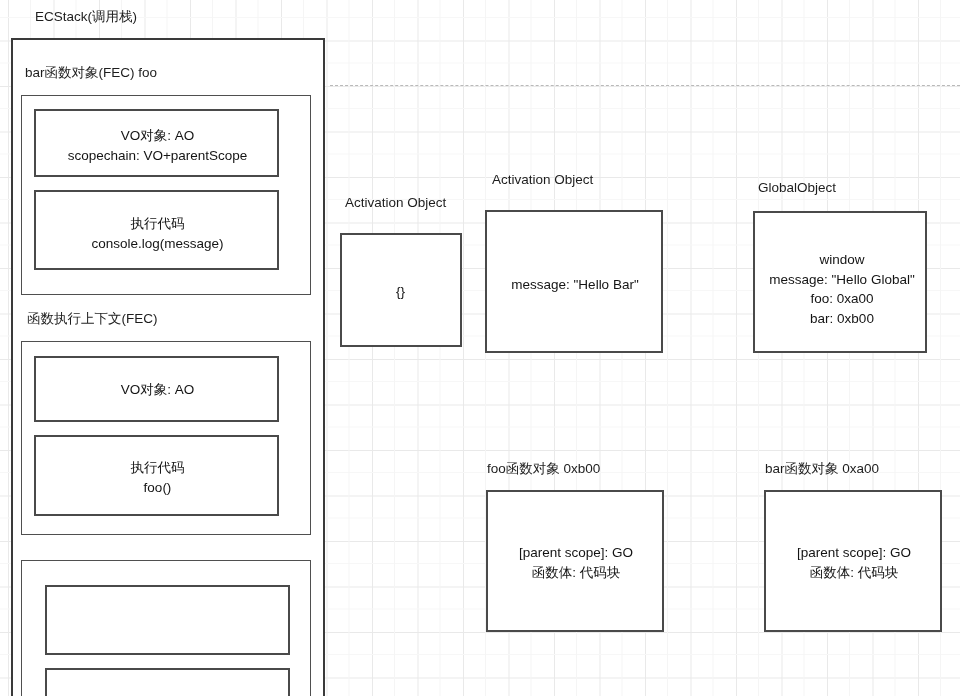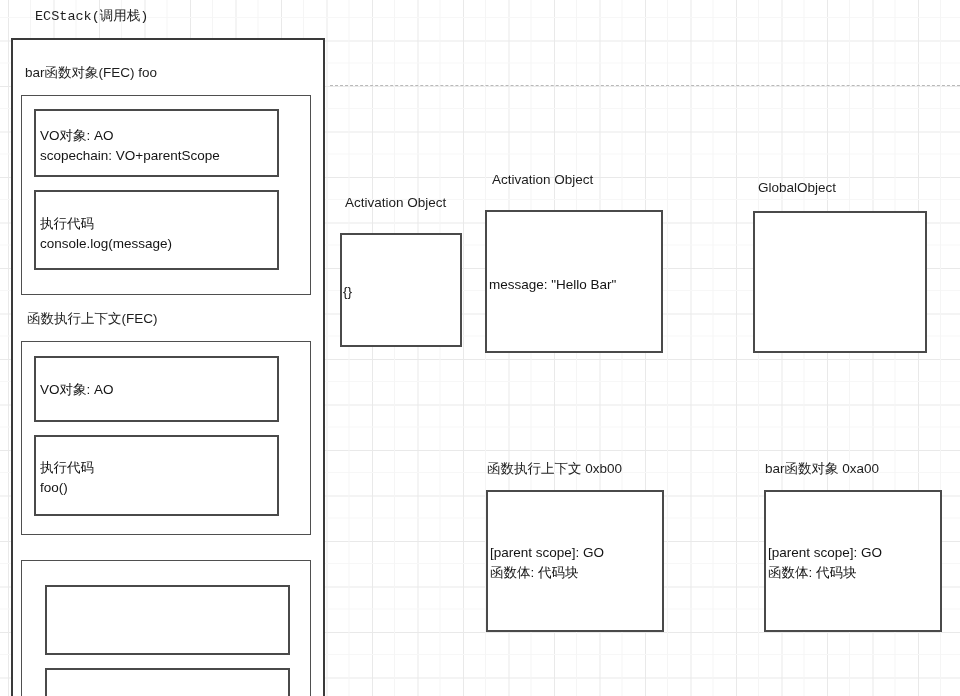--- a/index.html
+++ b/index.html
@@ -66,24 +66,25 @@
     white-space: nowrap;
     line-height: 1.25;
   }
 
   .boxtext {
     position: absolute;
     font-size: 13.5px;
     color: #141414;
     line-height: 1.45;
     white-space: pre-line;
+    text-align: center;
   }
 
   
-  #ecstack-label { left: 35px; top: 9px; font-family: Liberation Mono, monospace; }
+  #ecstack-label { left: 35px; top: 9px; }
 
   #ecstack-box {
     left: 11px; top: 38px;
     width: 314px; height: 662px;
   }
 
   .fec-label   { font-size: 13.5px; color: #1d1d1d; }
 
   .fec-container { background: #ffffff; }
 
@@ -134,22 +135,26 @@
   <div class="caption col-caption" style="left:345px; top:195px;">Activation Object</div>
   <div class="box b-med" style="left:340px; top:233px; width:122px; height:114px;"></div>
   <div class="boxtext" style="left:343px; top:282px; width:115px;">{}</div>
 
   <div class="caption col-caption" style="left:492px; top:172px;">Activation Object</div>
   <div class="box b-med" style="left:485px; top:210px; width:178px; height:143px;"></div>
   <div class="boxtext" style="left:489px; top:275px; width:172px;">message: "Hello Bar"</div>
 
   <div class="caption col-caption" style="left:758px; top:180px;">GlobalObject</div>
   <div class="box b-med" style="left:753px; top:211px; width:174px; height:142px;"></div>
+  <div class="boxtext" style="left:758px; top:250px; width:168px;">window
+message: "Hello Global"
+foo: 0xa00
+bar: 0xb00</div>
 
-  <div class="caption col-caption" style="left:487px; top:461px;">函数执行上下文 0xb00</div>
+  <div class="caption col-caption" style="left:487px; top:461px;">foo函数对象 0xb00</div>
   <div class="box b-med" style="left:486px; top:490px; width:178px; height:142px;"></div>
   <div class="boxtext" style="left:490px; top:543px; width:172px;">[parent scope]: GO
 函数体: 代码块</div>
 
   <div class="caption col-caption" style="left:765px; top:461px;">bar函数对象 0xa00</div>
   <div class="box b-med" style="left:764px; top:490px; width:178px; height:142px;"></div>
   <div class="boxtext" style="left:768px; top:543px; width:172px;">[parent scope]: GO
 函数体: 代码块</div>
 
 </div>

